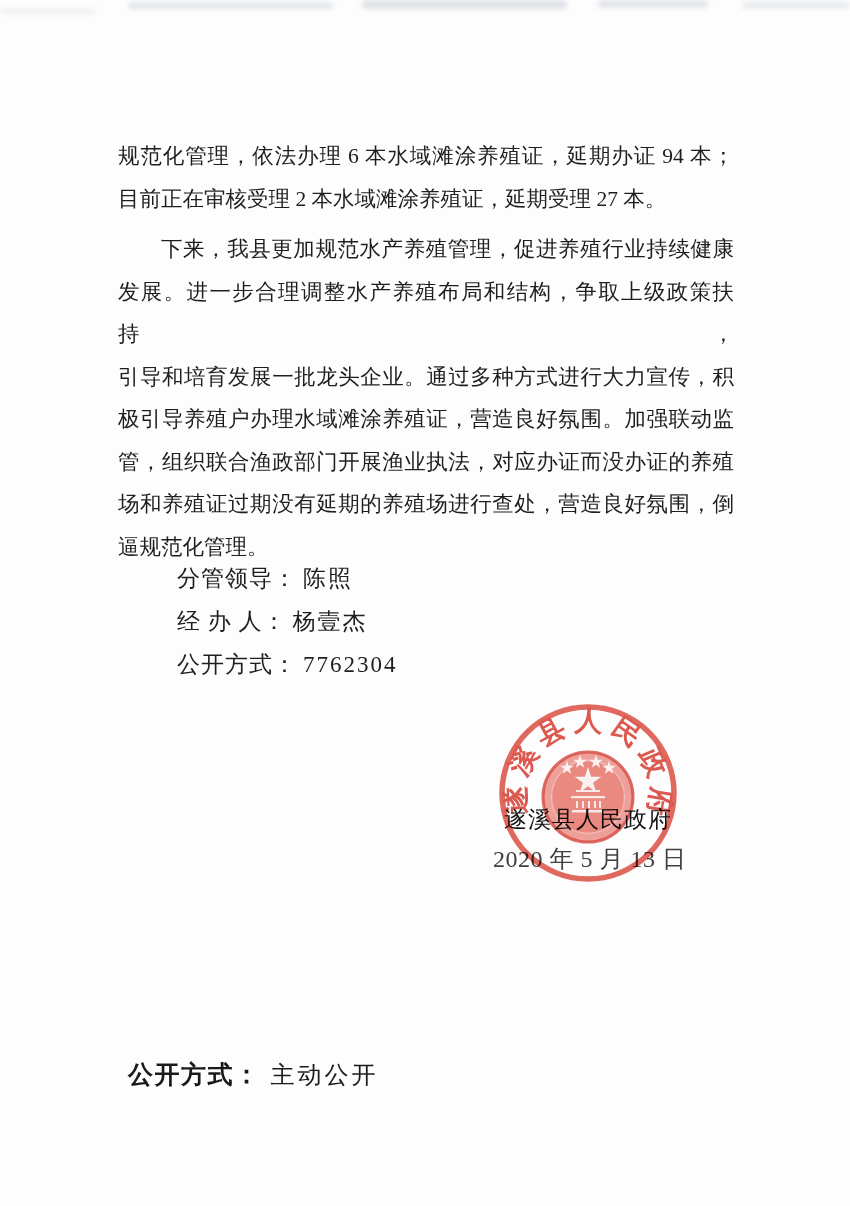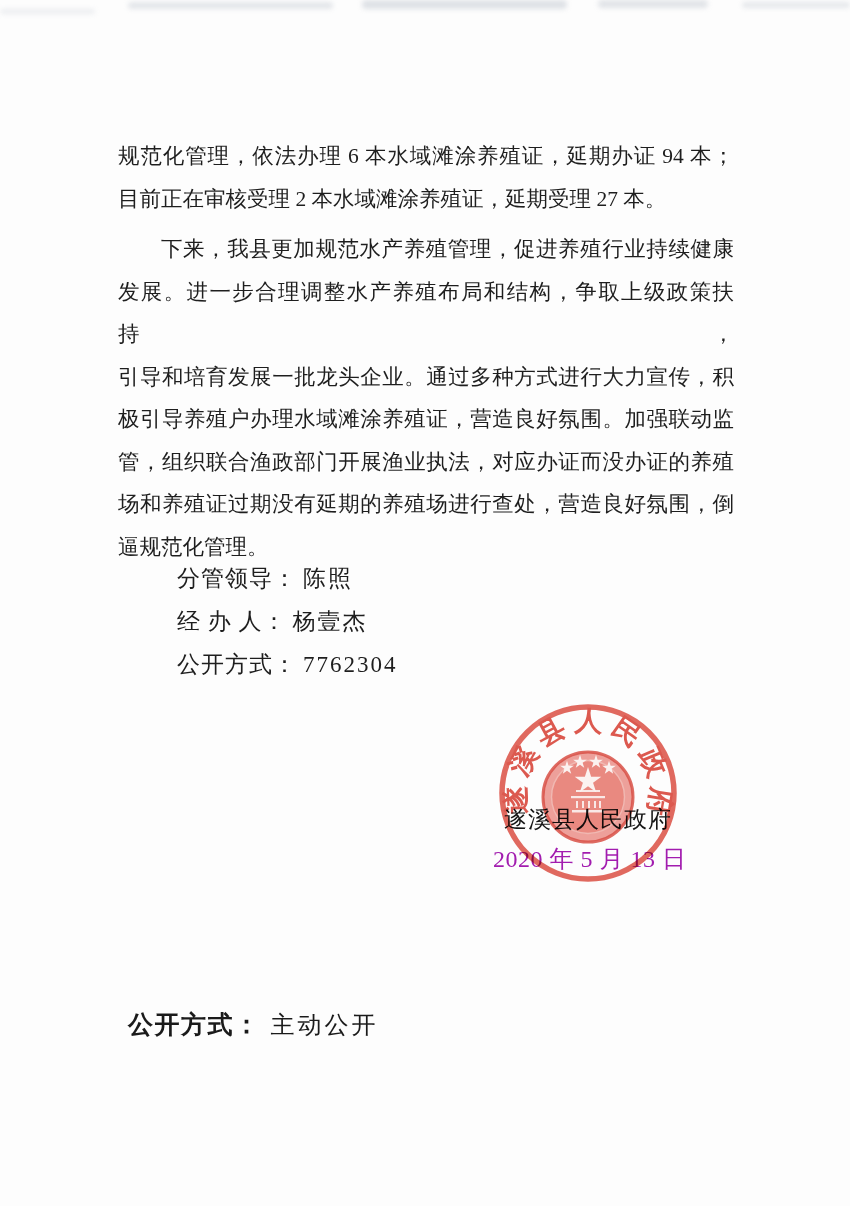--- a/index.html
+++ b/index.html
@@ -34,31 +34,31 @@
   .contact-row{white-space:nowrap;}
   .contact-label{letter-spacing:1px;margin-left:15px;}
   .contact-value{margin-left:6px;letter-spacing:2px;margin-top:32px;}
   
   .sig-name{
     position:absolute;left:504px;top:804px;width:168px;
     font-size:23px;letter-spacing:1px;color:#141414;white-space:nowrap;
   }
   .sig-date{
     position:absolute;left:493px;top:843px;width:184px;
-    font-size:24px;letter-spacing:.5px;color:#a21caf;white-space:nowrap;
+    font-size:24px;letter-spacing:.5px;color:#404040;white-space:nowrap;
   }
   
   .seal{
     position:absolute;left:493px;top:698px;width:190px;height:190px;
     mix-blend-mode:multiply;opacity:.94;pointer-events:none;
   }
   .seal svg{display:block;}
   
   .footer-line{
-    position:absolute;left:128px;top:1008px;white-space:nowrap;color:#1a1a1a;
+    position:absolute;left:128px;top:1058px;white-space:nowrap;color:#1a1a1a;
   }
   .footer-label{font-weight:bold;font-size:25px;letter-spacing:1.5px;}
   .footer-value{font-size:24px;letter-spacing:3px;margin-left:10px;}
 </style>
 </head>
 <body style="background: rgb(253, 253, 253);">
 
 <div class="smudge s1"></div>
 <div class="smudge s2"></div>
 <div class="smudge s3"></div>

